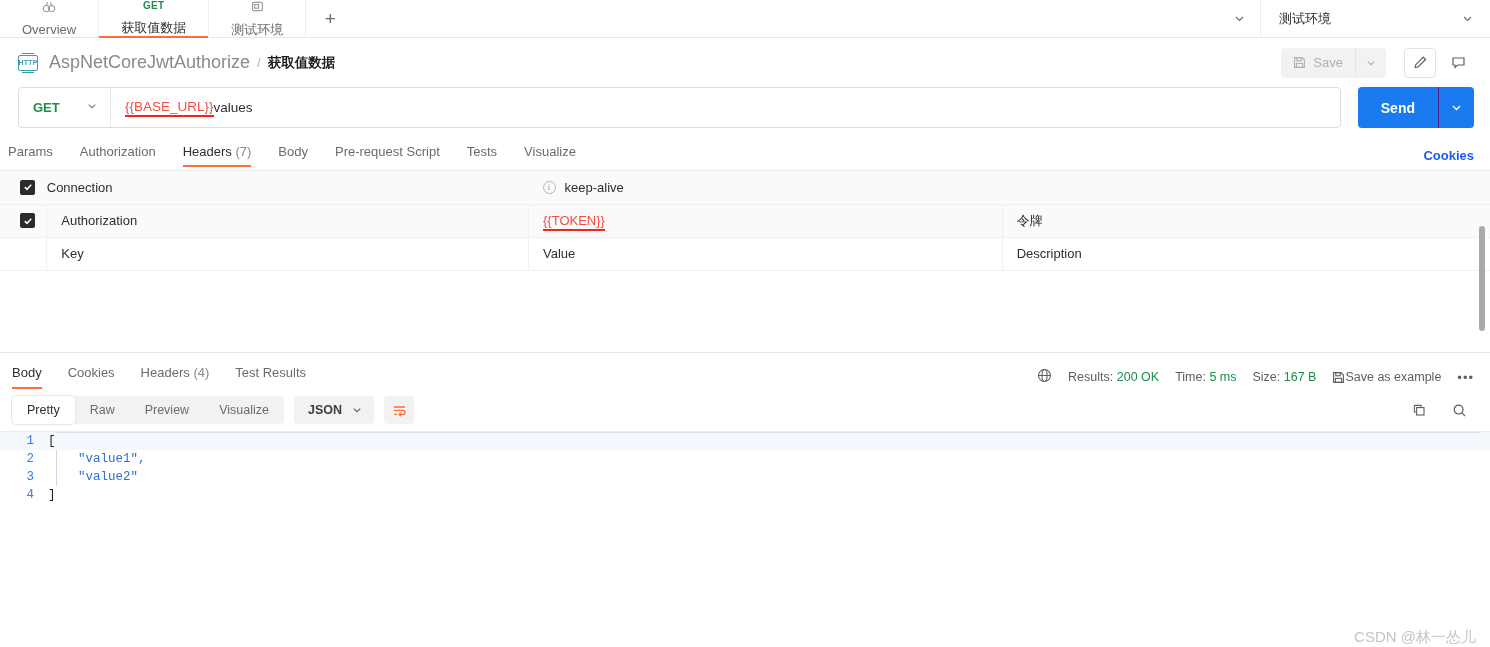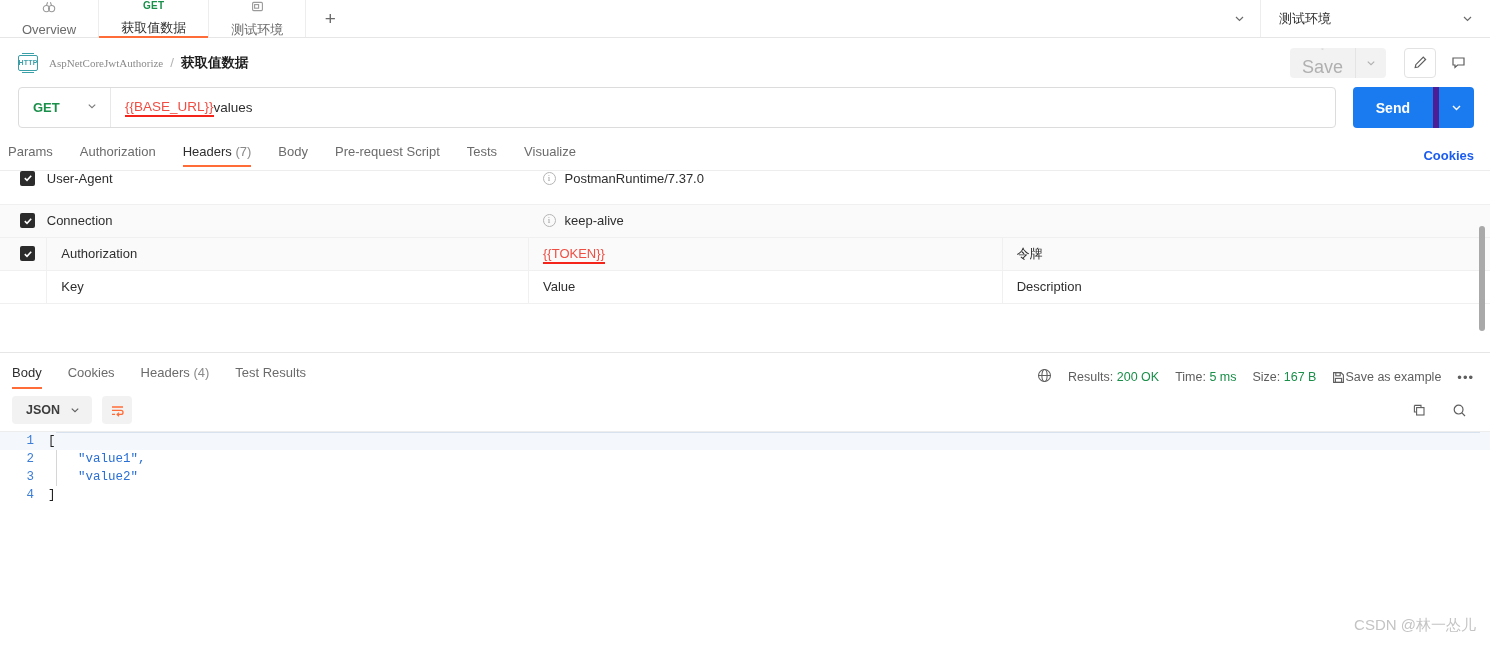--- a/index.html
+++ b/index.html
@@ -84,38 +84,37 @@
     display: flex; align-items: center; justify-content: center;
     letter-spacing: .2px;
     margin-right: 11px;
     position: relative;
   }
   .http-badge::before, .http-badge::after {
     content:""; position:absolute; left:3px; right:3px; height:1px; background:#3b9fa8;
   }
   .http-badge::before { top: -3px; }
   .http-badge::after { bottom: -3px; }
-  .crumb-parent { font-size: 11px; color: #8a8a8a; font-family: Liberation Serif, serif; }
+  .crumb-parent { font-size: 18px; color: #8a8a8a; }
   .crumb-sep { font-size: 13.5px; color: #b5b5b5; margin: 0 7px; }
   .crumb-current { font-size: 13.5px; color: #1f1f1f; font-weight: bold; }
   .crumb-spacer { flex: 1; }
   .save-group {
     display: flex; align-items: stretch;
     background: #f2f2f2;
     border-radius: 4px;
     height: 30px;
     margin-right: 18px;
   }
   .save-btn {
     display: flex; align-items: center; gap: 7px;
     padding: 0 12px;
-    font-size: 18px;
+    font-size: 13px;
     color: #b0b0b0;
     border-right: 1px solid #e4e4e4;
-    flex-direction: column;
   }
   .save-caret { display: flex; align-items: center; padding: 0 9px; color: #b0b0b0; }
   .icon-btn {
     width: 32px; height: 30px;
     display: flex; align-items: center; justify-content: center;
     color: #5e5e5e;
     border-radius: 4px;
   }
   .icon-btn.boxed { border: 1px solid #e2e2e2; margin-right: 6px; }
 
@@ -161,21 +160,21 @@
     border-radius: 4px;
     height: 41px;
     margin-left: 17px;
     color: #fff;
   }
   .send-btn {
     display: flex; align-items: center;
     padding: 0 23px;
     font-size: 14px;
     font-weight: bold;
-    border-right: 6px solid #4c1d95;
+    border-right: 1px solid #4c1d95;
   }
   .send-caret { display: flex; align-items: center; padding: 0 11px; }
 
   
   .reqtabs {
     display: flex; align-items: center;
     padding: 0 16px 0 8px;
     height: 30px;
     position: relative;
   }
@@ -341,21 +340,21 @@
     width: 1px; height: 36px;
     background: #d6d6d6;
   }
   .code-topline {
     position: absolute; left: 56px; right: 10px; top: 0; height: 1px; background: #d8e2ef;
   }
 
   
   .watermark {
     position: absolute;
-    right: 14px; bottom: 12px;
+    right: 14px; bottom: 0;
     font-size: 15px;
     color: #c4c4c4;
   }
 </style>
 </head>
 <body>
 
 <div class="tabbar">
 
   <div class="tab">
@@ -480,37 +479,20 @@
   <div class="reqtab"><span>Tests</span></div>
   <div class="reqtab"><span>Visualize</span></div>
   <div class="reqtabs-spacer"></div>
   <div class="cookies-link">Cookies</div>
 </div>
 
 <div class="headers-wrap">
   <table class="hdr-table">
 
     <tbody>
-        <tr>
-      <td class="col-check">
-        <div class="cbox shifted">
-          <svg width="10" height="10" viewBox="0 0 10 10" fill="none" stroke="#ffffff" stroke-width="1.6">
-                <path d="M1.8 5.2 L4 7.3 L8.2 2.8"></path>
-              </svg>
-        </div>
-      </td>
-      <td class="col-key shifted">User-Agent</td>
-      <td class="col-val">
-        <div class="val-cell shifted">
-          <span class="info-i">i</span>
-          <span>PostmanRuntime/7.37.0</span>
-        </div>
-      </td>
-      <td class="col-desc shifted"></td>
-    </tr>
 
 
 
     <tr class="row-conn">
       <td class="col-check">
         <div class="cbox">
           <svg width="10" height="10" viewBox="0 0 10 10" fill="none" stroke="#ffffff" stroke-width="1.6">
                 <path d="M1.8 5.2 L4 7.3 L8.2 2.8"></path>
               </svg>
         </div>
@@ -577,20 +559,26 @@
         <rect x="3.8" y="1.6" width="4.4" height="3.2"></rect>
         <rect x="3.4" y="7.4" width="6.2" height="4"></rect>
       </svg>
       <span>Save as example</span>
     </span>
     <span class="dots">•••</span>
   </div>
 </div>
 
 <div class="fmtbar">
+  <div class="seg">
+    <div class="on">Pretty</div>
+    <div>Raw</div>
+    <div>Preview</div>
+    <div>Visualize</div>
+  </div>
   <div class="json-sel">
     <span>JSON</span>
     <svg width="12" height="12" viewBox="0 0 13 13" fill="none" stroke="#5e5e5e" stroke-width="1.2">
       <path d="M3 5 L6.5 8.4 L10 5"></path>
     </svg>
   </div>
   <div class="wrap-btn">
     <svg width="15" height="15" viewBox="0 0 15 15" fill="none" stroke="currentColor" stroke-width="1.3">
       <path d="M2 4 H13 M2 7.4 H11 a2 2 0 0 1 0 4 H7.5 M2 11.4 H5"></path>
       <path d="M9 9.6 L7.2 11.4 L9 13.2"></path>

